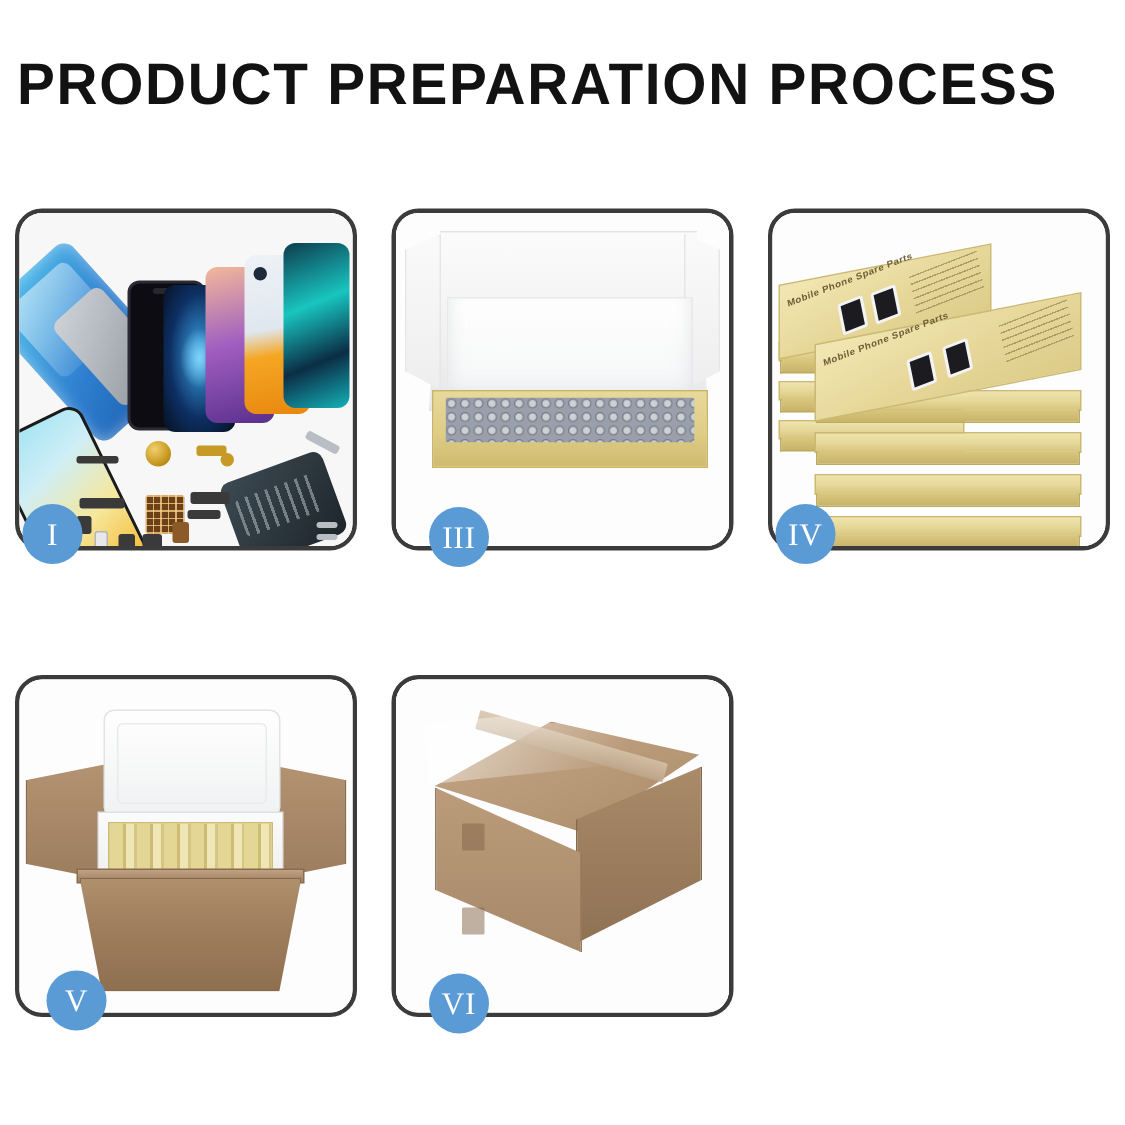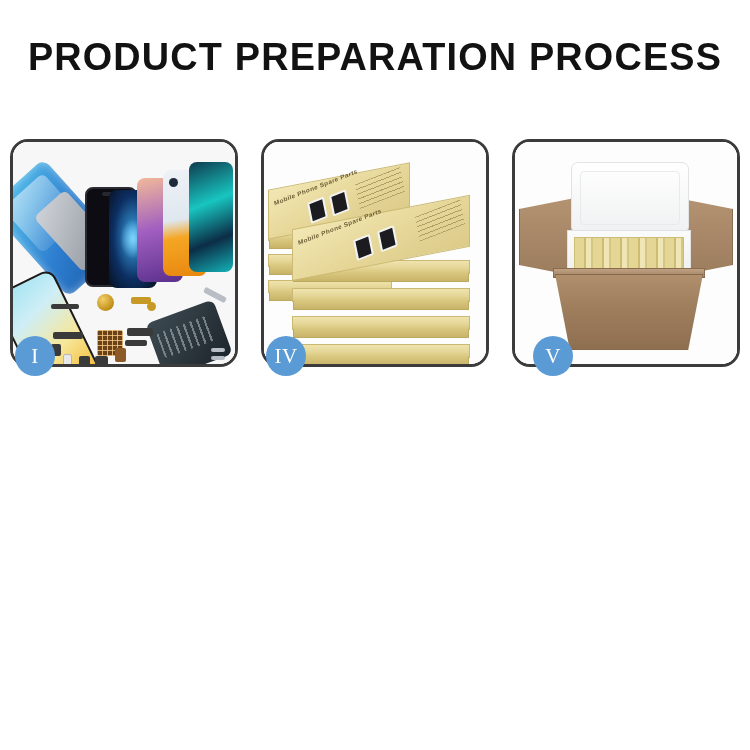--- a/index.html
+++ b/index.html
@@ -5,21 +5,21 @@
   * { box-sizing: border-box; margin: 0; padding: 0; }
   html, body {
     width: 750px; height: 750px;
     background: #ffffff;
     font-family: "Liberation Sans", sans-serif;
     overflow: hidden;
   }
   #page { position: relative; width: 750px; height: 750px; background: #fff; }
 
   
-  .header { position: absolute; left: 0; top: 36px; width: 750px; text-align: center; }
+  .header { position: absolute; left: 0; top: 36px; width: 750px; text-align: left; }
   .title {
     font-family: "Liberation Sans", sans-serif;
     font-size: 39px; font-weight: 700; color: #121212;
     letter-spacing: 1.2px; line-height: 42px;
     transform: scaleX(0.97); transform-origin: center;
     white-space: nowrap;
   }
   .subtitle {
     margin-top: 8px;
     font-family: "Liberation Sans", sans-serif;
@@ -398,20 +398,35 @@
           <div class="part copper" style="left:102px; top:206px; width:11px; height:14px;"></div>
           <div class="part silver" style="left:190px; top:150px; width:24px; height:6px; transform:rotate(28deg);"></div>
           <div class="part silver" style="left:198px; top:206px; width:14px; height:4px;"></div>
           <div class="part silver" style="left:198px; top:214px; width:14px; height:4px;"></div>
         </div>
       </div>
       <div class="badge pos-left">I</div>
     </div>
 
 
+    <div class="panel">
+      <div class="panel-clip">
+        <div class="scene">
+          <div class="p3-bg"></div>
+          <div class="p3-lid"></div>
+          <div class="p3-flapL"></div>
+          <div class="p3-flapR"></div>
+          <div class="p3-foam"></div>
+          <div class="p3-tray">
+            <div class="p3-tray-inner"></div>
+          </div>
+        </div>
+      </div>
+      <div class="badge pos-right">III</div>
+    </div>
 
     <div class="panel">
       <div class="panel-clip">
         <div class="scene">
           <div class="p4-bg"></div>
 
           <div class="stackbox" style="left:4px;  top:86px;  width:124px; height:13px;">
               <div class="side"></div>
             </div>
           <div class="stackbox" style="left:4px;  top:112px; width:124px; height:13px;">
@@ -462,15 +477,30 @@
           <div class="p5-foam-box">
             <div class="p5-yellowrows"></div>
           </div>
           <div class="p5-rim"></div>
           <div class="p5-body"></div>
         </div>
       </div>
       <div class="badge pos-mid">V</div>
     </div>
 
+    <div class="panel">
+      <div class="panel-clip">
+        <div class="scene">
+          <div class="p6-bg"></div>
+          <div class="p6-top"></div>
+          <div class="p6-side"></div>
+          <div class="p6-front"></div>
+          <div class="p6-tape"></div>
+          <div class="p6-tab1"></div>
+          <div class="p6-tab2"></div>
+          <div class="p6-gloss"></div>
+        </div>
+      </div>
+      <div class="badge pos-right">VI</div>
+    </div>
 
   </div>
 </div>
 
 </body></html>

